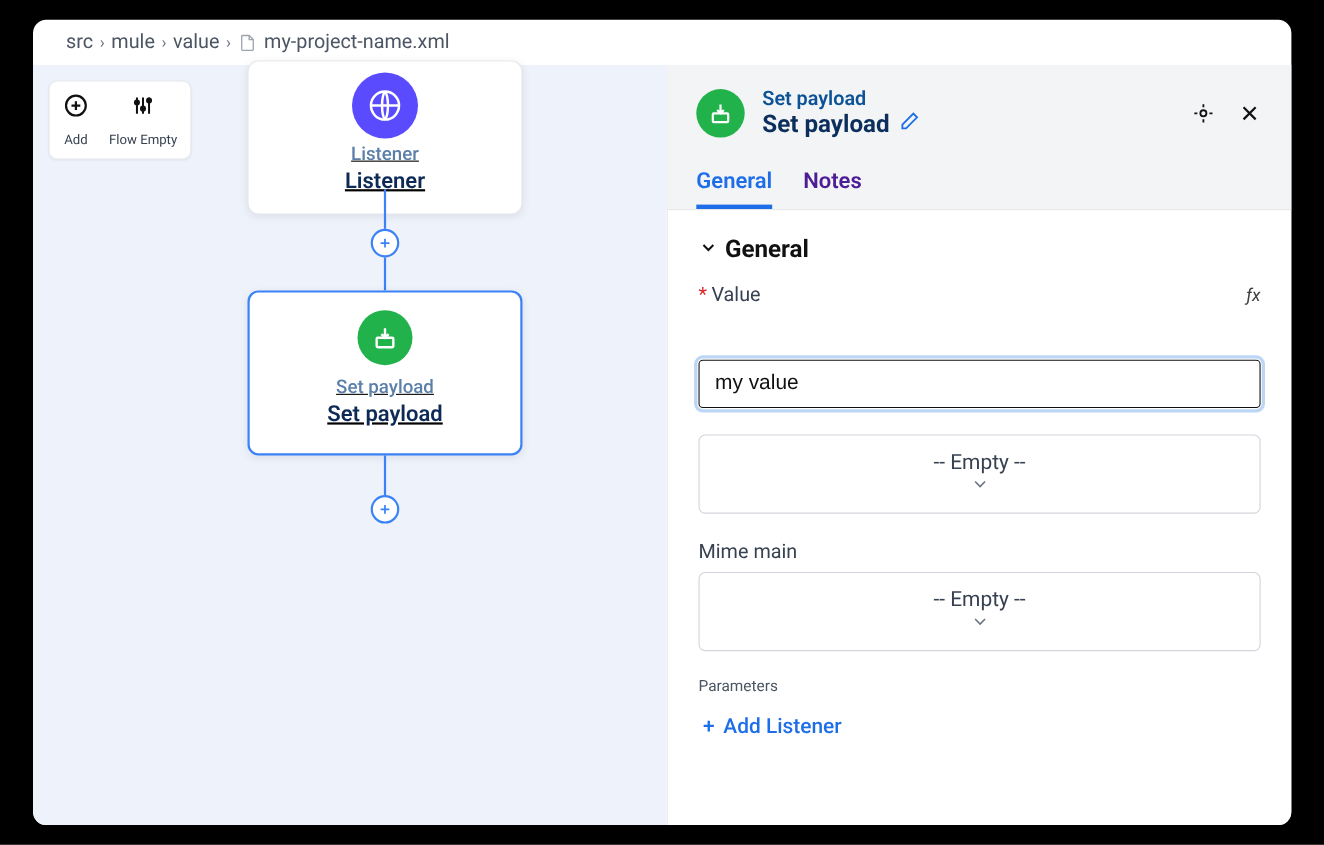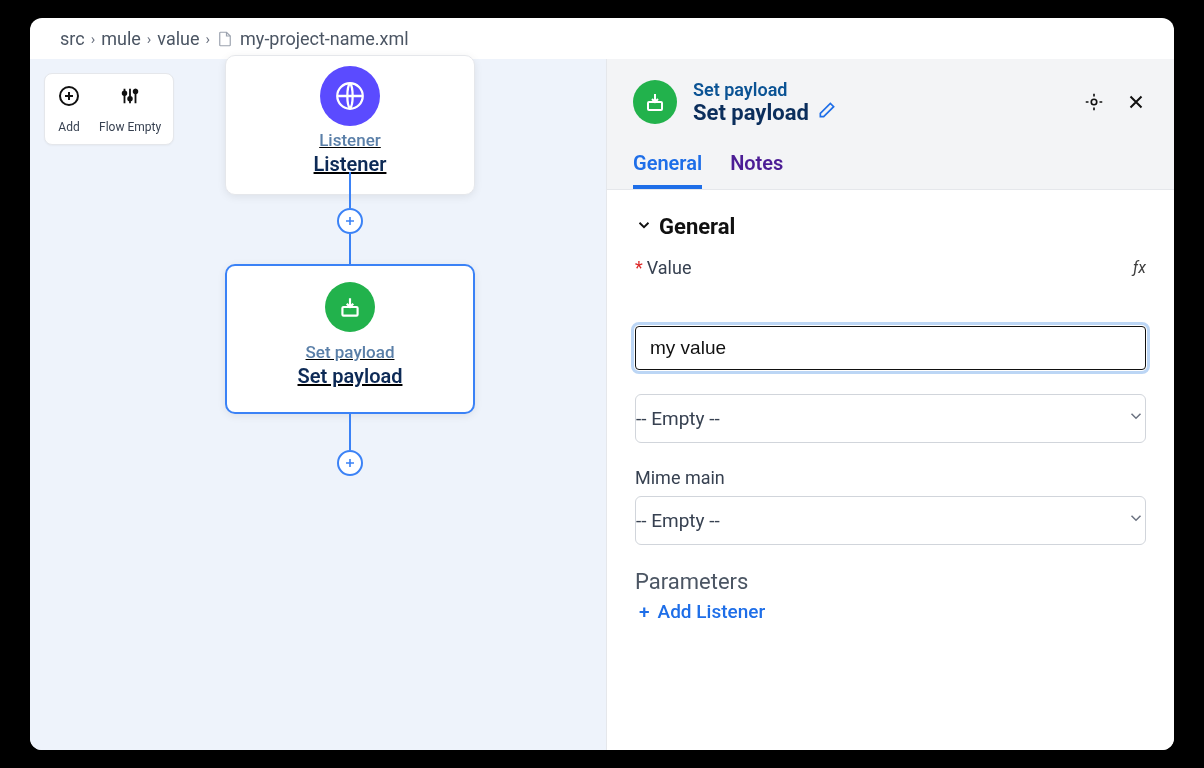--- a/index.html
+++ b/index.html
@@ -218,33 +218,34 @@
       border: 1px solid #d1d5db;
       border-radius: 6px;
       padding: 12px 0;
       font-size: 19px;
       color: #374151;
       background: #fff;
       display:flex;
       justify-content:space-between;
       align-items:center;
       cursor:pointer;
+      flex-direction:column;
     }
     .add-param {
       color: #1e6ee8;
       font-size: 19px;
       font-weight: 500;
       cursor: pointer;
       display: inline-flex;
       align-items: center;
       gap: 8px;
       margin-top: 6px;
       padding-left: 4px;
     }
-    .param-label { font-size: 22px; color: #4b5563; }
+    .param-label { font-size: 14px; color: #4b5563; margin-bottom: 10px; }
   </style>
 </head>
 <body>
 
 <div class="window">
 
   <div class="breadcrumb">
     <span>src</span>
     <span class="sep">›</span>
     <span>mule</span>

